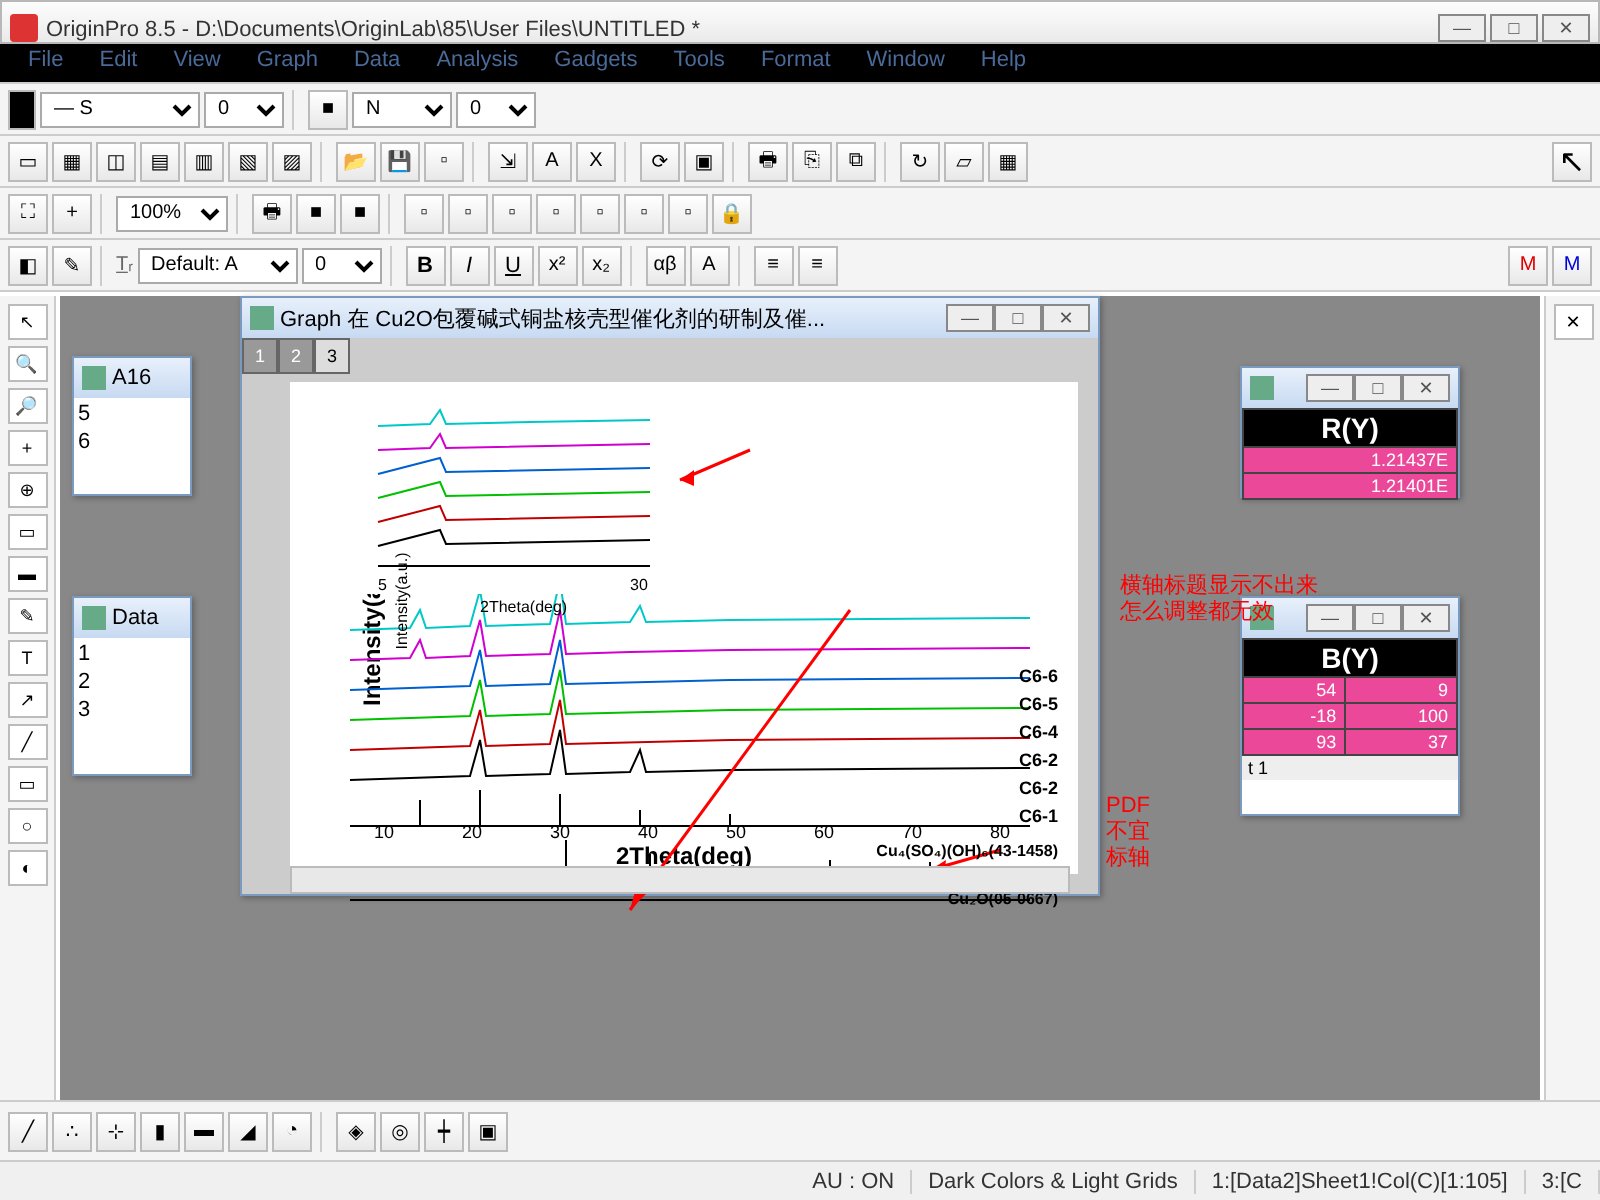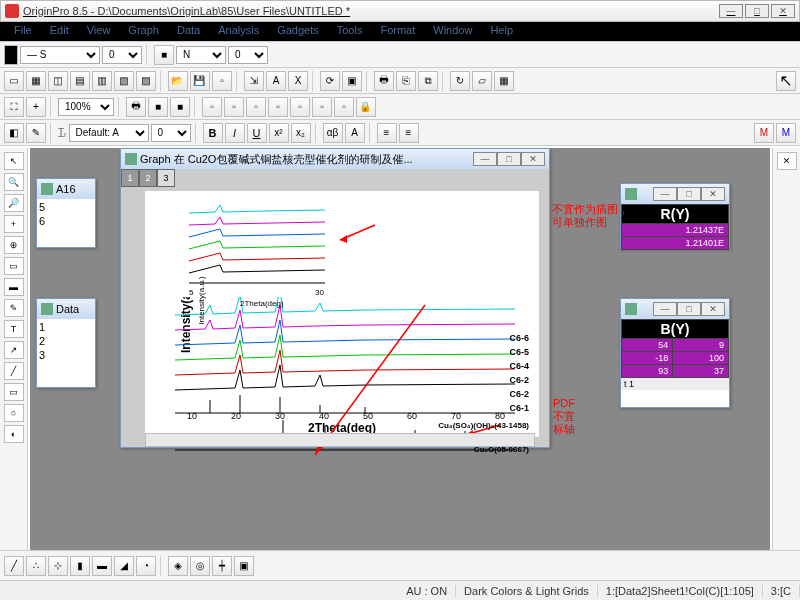--- a/index.html
+++ b/index.html
@@ -1,17 +1,17 @@
 <!DOCTYPE html>
 <html><head>
 <meta charset="utf-8">
 <style>
 * { margin: 0; padding: 0; box-sizing: border-box; font-family: "Microsoft YaHei", Arial, sans-serif; font-size: 11px; }
 body { background: #fff; width: 800px; height: 600px; overflow: hidden; position: relative; }
-.titlebar { height: 22px; background: linear-gradient(#fdfdfd,#eaeaea); border: 1px solid #b8b8b8; display: flex; align-items: center; padding: 0 4px; text-decoration: underline; }
+.titlebar { height: 22px; background: linear-gradient(#fdfdfd,#eaeaea); border: 1px solid #b8b8b8; display: flex; align-items: flex-end; padding: 0 4px; }
 .titlebar .icon { width: 14px; height: 14px; background: #d33; border-radius: 2px; margin-right: 4px; }
 .titlebar .title { flex: 1; color: #333; }
 .winbtns { display: flex; gap: 2px; }
 .winbtn { width: 24px; height: 14px; border: 1px solid #888; background: #eee; display: flex; align-items: center; justify-content: center; font-size: 9px; color: #555; }
 .menubar { height: 20px; background: #000000; border-bottom: 1px solid #ccc; display: flex; align-items: flex-start; padding: 0 6px; gap: 2px; }
 .menubar span { padding: 2px 8px; color: #4a6a9a; cursor: default; }
 .toolbar { height: 26px; background: #f4f4f4; border-bottom: 1px solid #ccc; display: flex; align-items: center; padding: 0 4px; gap: 2px; overflow: hidden; }
 .tbtn { width: 20px; height: 20px; border: 1px solid #bbb; background: linear-gradient(#fff,#e8e8e8); display: inline-flex; align-items: center; justify-content: center; font-size: 10px; }
 .tsel { height: 18px; border: 1px solid #aaa; background: #fff; font-size: 10px; padding: 0 2px; }
 .sep { width: 4px; height: 20px; border-left: 1px solid #ccc; margin: 0 2px; }
@@ -30,21 +30,21 @@
 .pagetabs .ptab.active { background: #ddd; color: #000; }
 .plotarea { position: absolute; top: 22px; left: 24px; right: 10px; bottom: 10px; background: #fff; }
 .annot { position: absolute; color: #f00; font-size: 11px; line-height: 13px; }
 .axis-label-y { position: absolute; left: 2px; top: 50%; transform: translateY(-50%) rotate(-90deg); transform-origin: center; font-weight: bold; font-size: 12px; }
 .axis-label-x { position: absolute; bottom: 2px; left: 50%; transform: translateX(-50%); font-weight: bold; font-size: 12px; }
 .legend-item { position: absolute; font-size: 9px; font-weight: bold; margin-top: 24px; }
 .tick { position: absolute; font-size: 9px; }
 .datawin { border: 1px solid #7a9ac0; background: #fff; }
 .datawin table { border-collapse: collapse; width: 100%; }
 .datawin th { background: #000; color: #fff; font-size: 14px; padding: 1px 4px; border: 1px solid #444; }
-.datawin td { background: #a21caf; color: #fff; font-size: 9px; padding: 1px 4px; border: 1px solid #444; text-align: right; }
+.datawin td { background: #ec4899; color: #fff; font-size: 9px; padding: 1px 4px; border: 1px solid #444; text-align: right; }
 .statusbar { position: absolute; bottom: 0; left: 0; right: 0; height: 20px; background: #f0f0f0; border-top: 1px solid #ccc; display: flex; align-items: center; font-size: 10px; color: #333; }
 .statusbar .cell { padding: 0 8px; border-right: 1px solid #ccc; }
 .bottombar { position: absolute; bottom: 20px; left: 0; right: 0; height: 30px; background: #f4f4f4; border-top: 1px solid #ccc; display: flex; align-items: center; padding: 0 4px; gap: 2px; }
 .scrollbar-h { position: absolute; bottom: 0; left: 24px; right: 14px; height: 14px; background: #e8e8e8; border: 1px solid #bbb; }
 svg.spectra { position: absolute; }
 </style>
 </head>
 <body>
 
 <div class="titlebar">
@@ -356,22 +356,22 @@
 
         <div class="tick" style="left:42px;bottom:16px">10</div>
         <div class="tick" style="left:86px;bottom:16px">20</div>
         <div class="tick" style="left:130px;bottom:16px">30</div>
         <div class="tick" style="left:174px;bottom:16px">40</div>
         <div class="tick" style="left:218px;bottom:16px">50</div>
         <div class="tick" style="left:262px;bottom:16px">60</div>
         <div class="tick" style="left:306px;bottom:16px">70</div>
         <div class="tick" style="left:350px;bottom:16px">80</div>
 
-        <div class="annot" style="right:-90px;top:12px;white-space:pre">不宜作为插图，
-可单独作图</div>
+        <div class="annot" style="right:-120px;top:96px;white-space:pre">横轴标题显示不出来
+怎么调整都无效</div>
         <div class="annot" style="right:-36px;top:206px;white-space:pre">PDF
 不宜
 标轴</div>
       </div>
       <div class="scrollbar-h"></div>
     </div>
   </div>
 
 </div>
 

